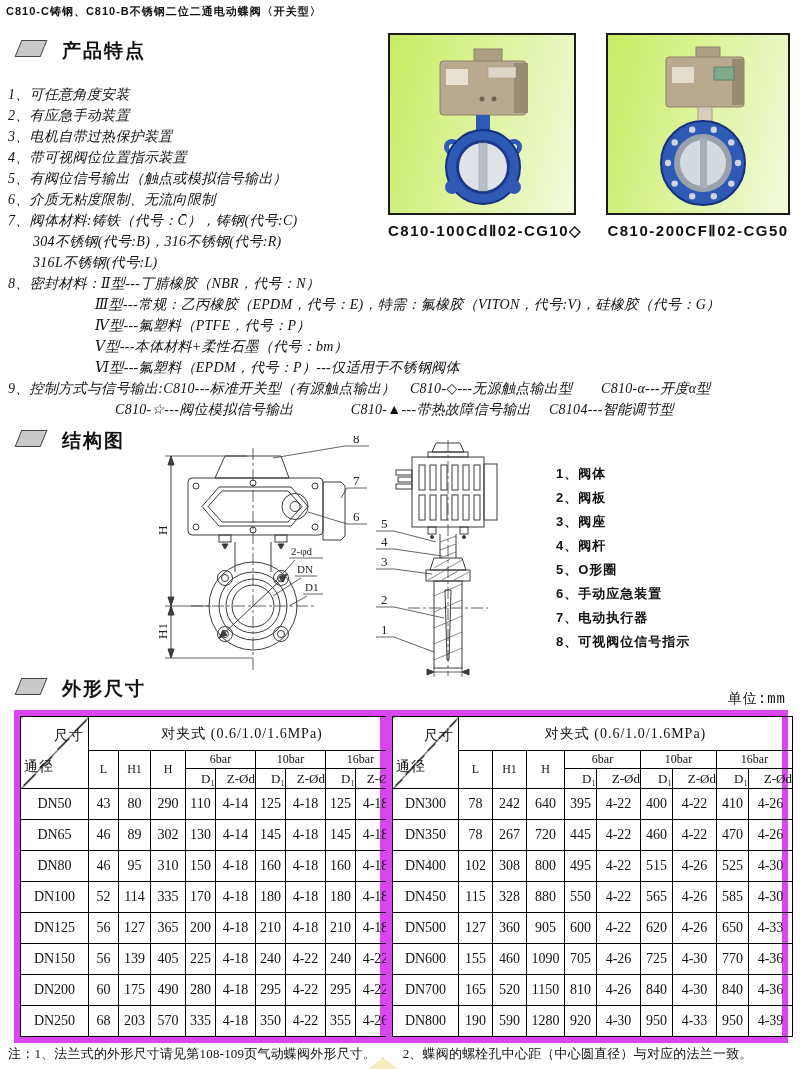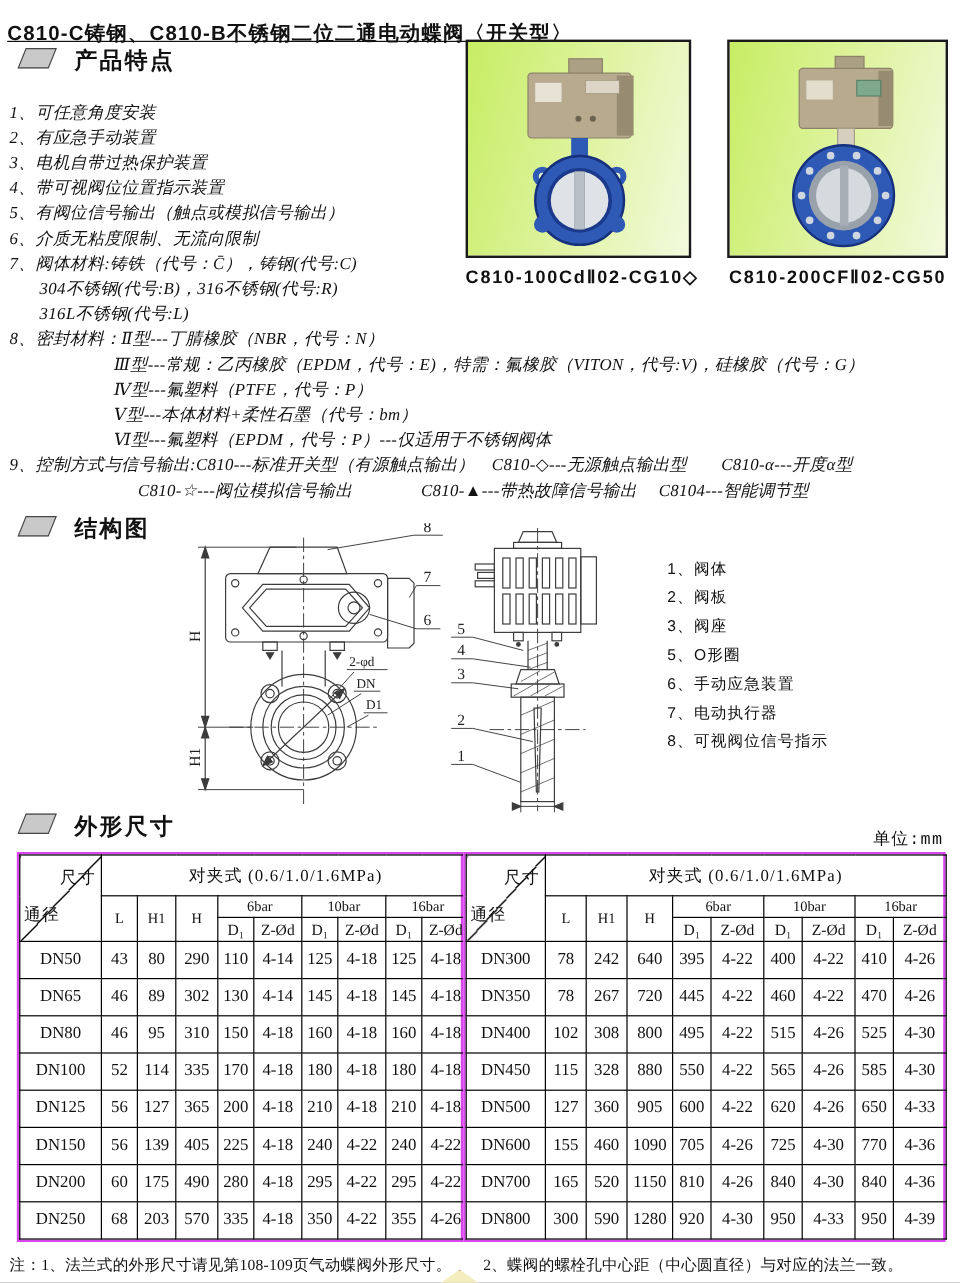--- a/index.html
+++ b/index.html
@@ -4,23 +4,23 @@
 <style>
   * { margin:0; padding:0; box-sizing:border-box; }
   html,body { background:#888; }
   .page {
     position:relative; width:800px; height:1069px; margin:0 auto;
     background:#ffffff; overflow:hidden; color:#111;
     font-family:"Liberation Serif","DejaVu Serif",serif;
   }
   
   .doc-title {
-    position:absolute; left:6px; top:16px; width:780px;
+    position:absolute; left:6px; top:4px; width:780px;
     font-family:"Liberation Sans","DejaVu Sans",sans-serif;
-    font-size:17px; font-weight:bold; letter-spacing:1px; white-space:nowrap;text-decoration:underline;
+    font-size:11px; font-weight:bold; letter-spacing:1px; white-space:nowrap;
   }
   .sec-head { position:absolute; height:24px; }
   .para-icon {
     position:absolute; left:0; top:2px; width:26px; height:17px;
     background:#c9c9c9; border:1px solid #474747; transform:skewX(-22deg);
   }
   .sec-head .sec-label {
     position:absolute; left:44px; top:0;
     font-family:Liberation Serif, serif;
     font-size:19px; font-weight:bold; letter-spacing:2px; white-space:nowrap;
@@ -46,36 +46,36 @@
     text-align:center; white-space:nowrap;
   }
   .caption-left  { left:388px; width:192px; }
   .caption-right { left:602px; width:192px; }
   
   .svg-draw { position:absolute; }
   .svg-draw svg { display:block; }
   .draw-stroke { stroke:#3c3c3c; fill:none; stroke-width:1; }
   .legend { position:absolute; left:556px; top:462px; width:220px; }
   .leg-line {
-    height:24px; line-height:24px; font-size:13px; font-weight:400;
+    height:24px; line-height:24px; font-size:13px; font-weight:700;
     font-family:"Liberation Sans","DejaVu Sans",sans-serif; letter-spacing:1px;
   }
   .unit-label { position:absolute; right:14px; top:690px; font-size:14px; letter-spacing:1px;font-family:Liberation Mono, monospace; }
   
-  .tbl-wrap { position:absolute; top:710px; border:2px solid #d946ef; background:#fff; }
+  .tbl-wrap { position:absolute; top:710px; border:6px solid #d946ef; background:#fff; }
   .tbl-left  { left:14px;  width:372px; }
   .tbl-right { left:386px; width:402px; }
   .tbl-wrap table { width:100%; border-collapse:collapse; table-layout:fixed; }
   .tbl-wrap th, .tbl-wrap td {
     border:1px solid #000; text-align:center; vertical-align:middle;
     font-weight:normal; padding:0; overflow:hidden;
   }
   .tbl-wrap thead tr.r1 th { height:34px; font-size:14px; letter-spacing:1px; }
   .tbl-wrap thead tr.r2 th { height:18px; font-size:12px; }
-  .tbl-wrap thead tr.r3 th { height:20px; font-size:13px; }
+  .tbl-wrap thead tr.r3 th { height:20px; font-size:13px;text-align:right; }
   .tbl-wrap tbody td { height:31px; font-size:14px; }
   .diag {
     position:relative;
     background-image:linear-gradient(to bottom right,transparent 49.4%,#000 49.4%,#000 50.6%,transparent 50.6%);
   }
   .diag .t { position:absolute; top:10px; right:4px; font-size:14px; letter-spacing:1px; }
   .diag .b { position:absolute; bottom:12px; left:3px; font-size:14px; letter-spacing:1px; }
   .wm {
     position:absolute; left:470px; top:760px; width:280px; height:260px;
     background:radial-gradient(ellipse at center, rgba(120,120,120,0.10) 0%, rgba(120,120,120,0.0) 70%);
@@ -323,20 +323,21 @@
         <text x="9" y="164">2</text>
         <text x="9" y="194">1</text>
       </g>
     </svg>
   </div>
 
   <div class="legend">
       <div class="leg-line">1、阀体</div>
       <div class="leg-line">2、阀板</div>
       <div class="leg-line">3、阀座</div>
+      <div class="leg-line">4、阀杆</div>
       <div class="leg-line">5、O形圈</div>
       <div class="leg-line">6、手动应急装置</div>
       <div class="leg-line">7、电动执行器</div>
       <div class="leg-line">8、可视阀位信号指示</div>
     </div>
 
   <div class="sec-head" style="left:18px;top:676px;">
     <span class="para-icon"></span>
     <span class="sec-label">外形尺寸</span>
   </div>
@@ -603,21 +604,21 @@
             <td>1150</td>
             <td>810</td>
             <td>4-26</td>
             <td>840</td>
             <td>4-30</td>
             <td>840</td>
             <td>4-36</td>
           </tr>
           <tr>
             <td>DN800</td>
-            <td>300</td>
+            <td>190</td>
             <td>590</td>
             <td>1280</td>
             <td>920</td>
             <td>4-30</td>
             <td>950</td>
             <td>4-33</td>
             <td>950</td>
             <td>4-39</td>
           </tr>
         </tbody>

